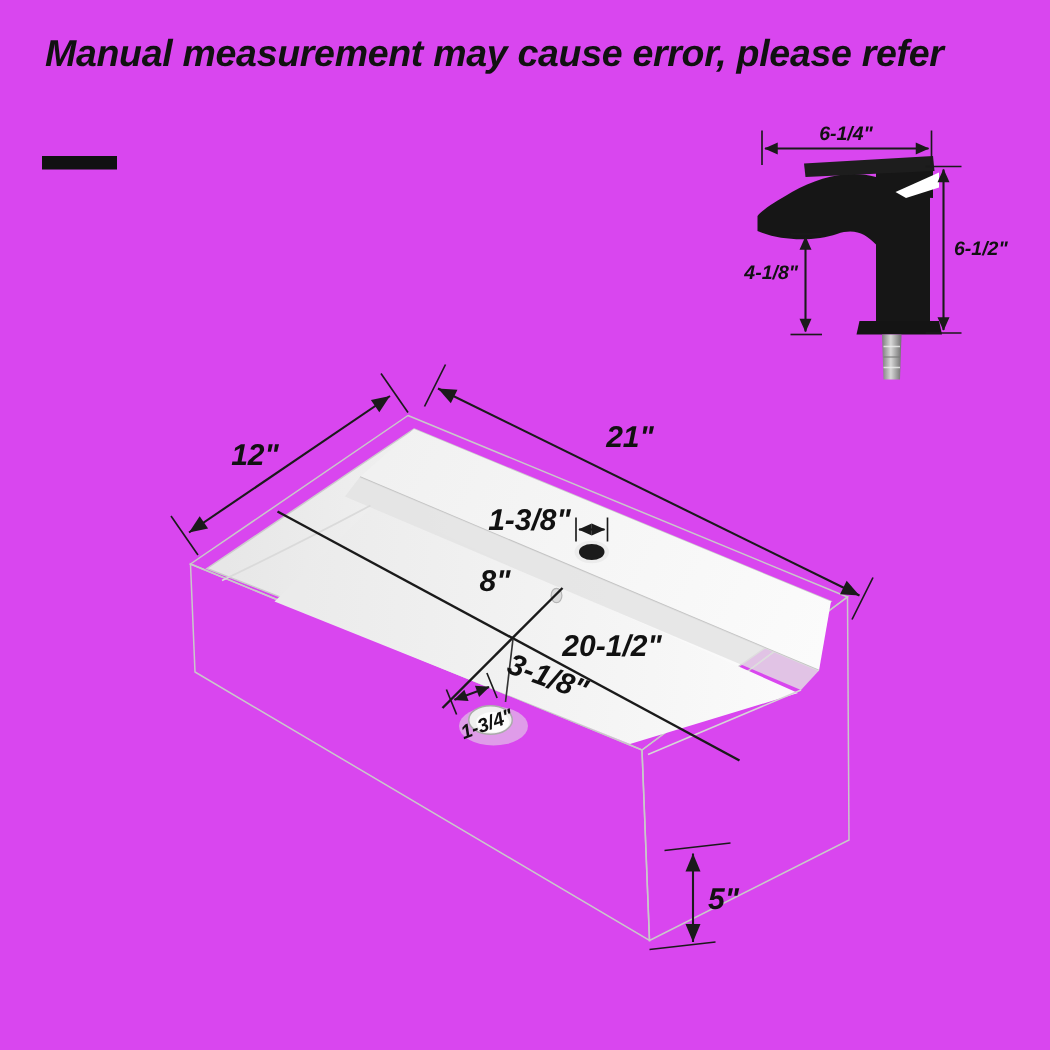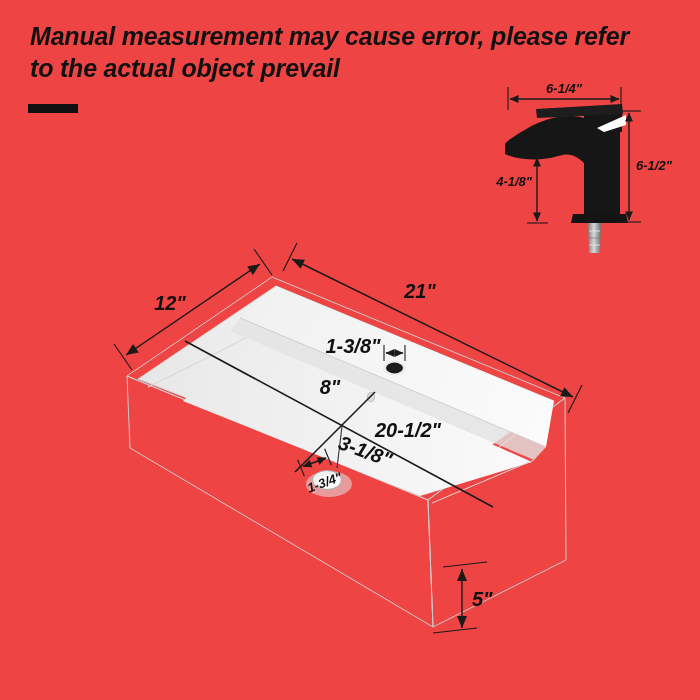--- a/index.html
+++ b/index.html
@@ -1,16 +1,16 @@
 <!DOCTYPE html>
 <html><head>
 <meta charset="utf-8">
 <style>
   html,body{margin:0;padding:0;background:#ffffff;}
-  #canvas{position:relative;width:700px;height:700px;background:#ef4444;overflow:hidden;
+  #canvas{position:relative;width:700px;height:700px;background:#d946ef;overflow:hidden;
           font-family:"Liberation Sans",sans-serif;}
   .disclaimer{position:absolute;left:30px;top:20px;width:600px;
               font:italic bold 25px/1.28 "Liberation Sans",sans-serif;
               color:#111;letter-spacing:-0.2px;}
   .divider{position:absolute;left:28px;top:104px;width:50px;height:9px;background:#111;}
   svg{position:absolute;left:0;top:0;}
   .dim-line{stroke:#1a1a1a;stroke-width:1.4;fill:none;}
   .tick{stroke:#1a1a1a;stroke-width:1.1;fill:none;}
   .thin{stroke:#333;stroke-width:1.1;fill:none;}
   .inner-line{stroke:#1a1a1a;stroke-width:1.6;fill:none;}
@@ -19,21 +19,20 @@
   .dim-label-f{font:italic bold 13px "Liberation Sans",sans-serif;fill:#111;}
   .edge{stroke:#c9c9c9;stroke-width:1;fill:none;}
 </style>
 </head>
 <body>
 
 <div id="canvas">
 
   <div class="disclaimer">
     <div>Manual measurement may cause error, please refer</div>
-    <div>to the actual object prevail</div>
   </div>
 
   <div class="divider"></div>
 
   <svg width="700" height="700" viewBox="0 0 700 700">
     <defs>
       <marker id="mA" markerUnits="userSpaceOnUse" markerWidth="14" markerHeight="12" viewBox="0 0 14 12" refX="13" refY="6" orient="auto-start-reverse">
         <path d="M1,1 L13,6 L1,11 Z" fill="#1a1a1a"></path>
       </marker>
       <marker id="mS" markerUnits="userSpaceOnUse" markerWidth="10" markerHeight="9" viewBox="0 0 10 9" refX="9" refY="4.5" orient="auto-start-reverse">

